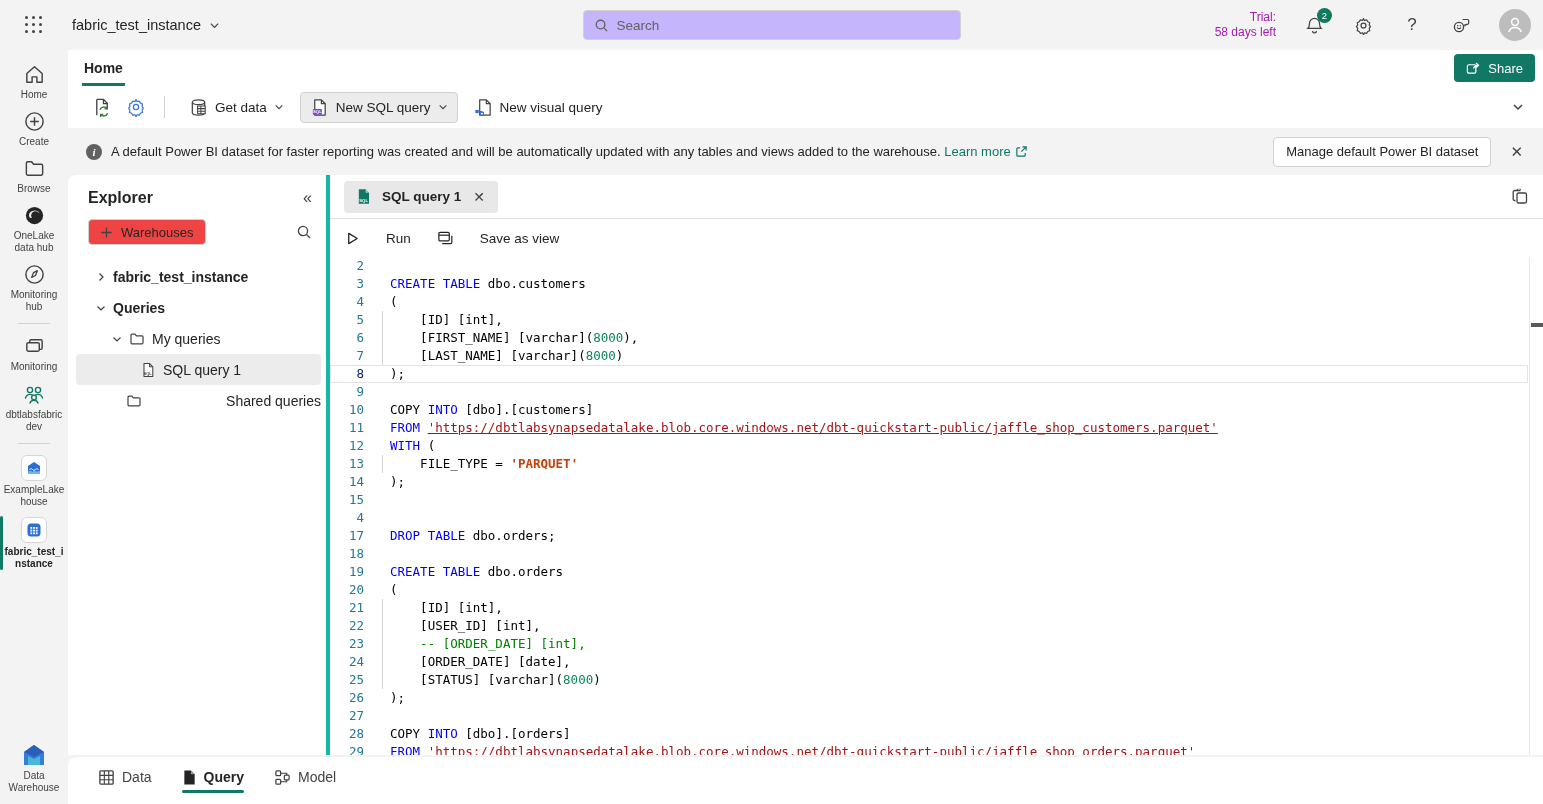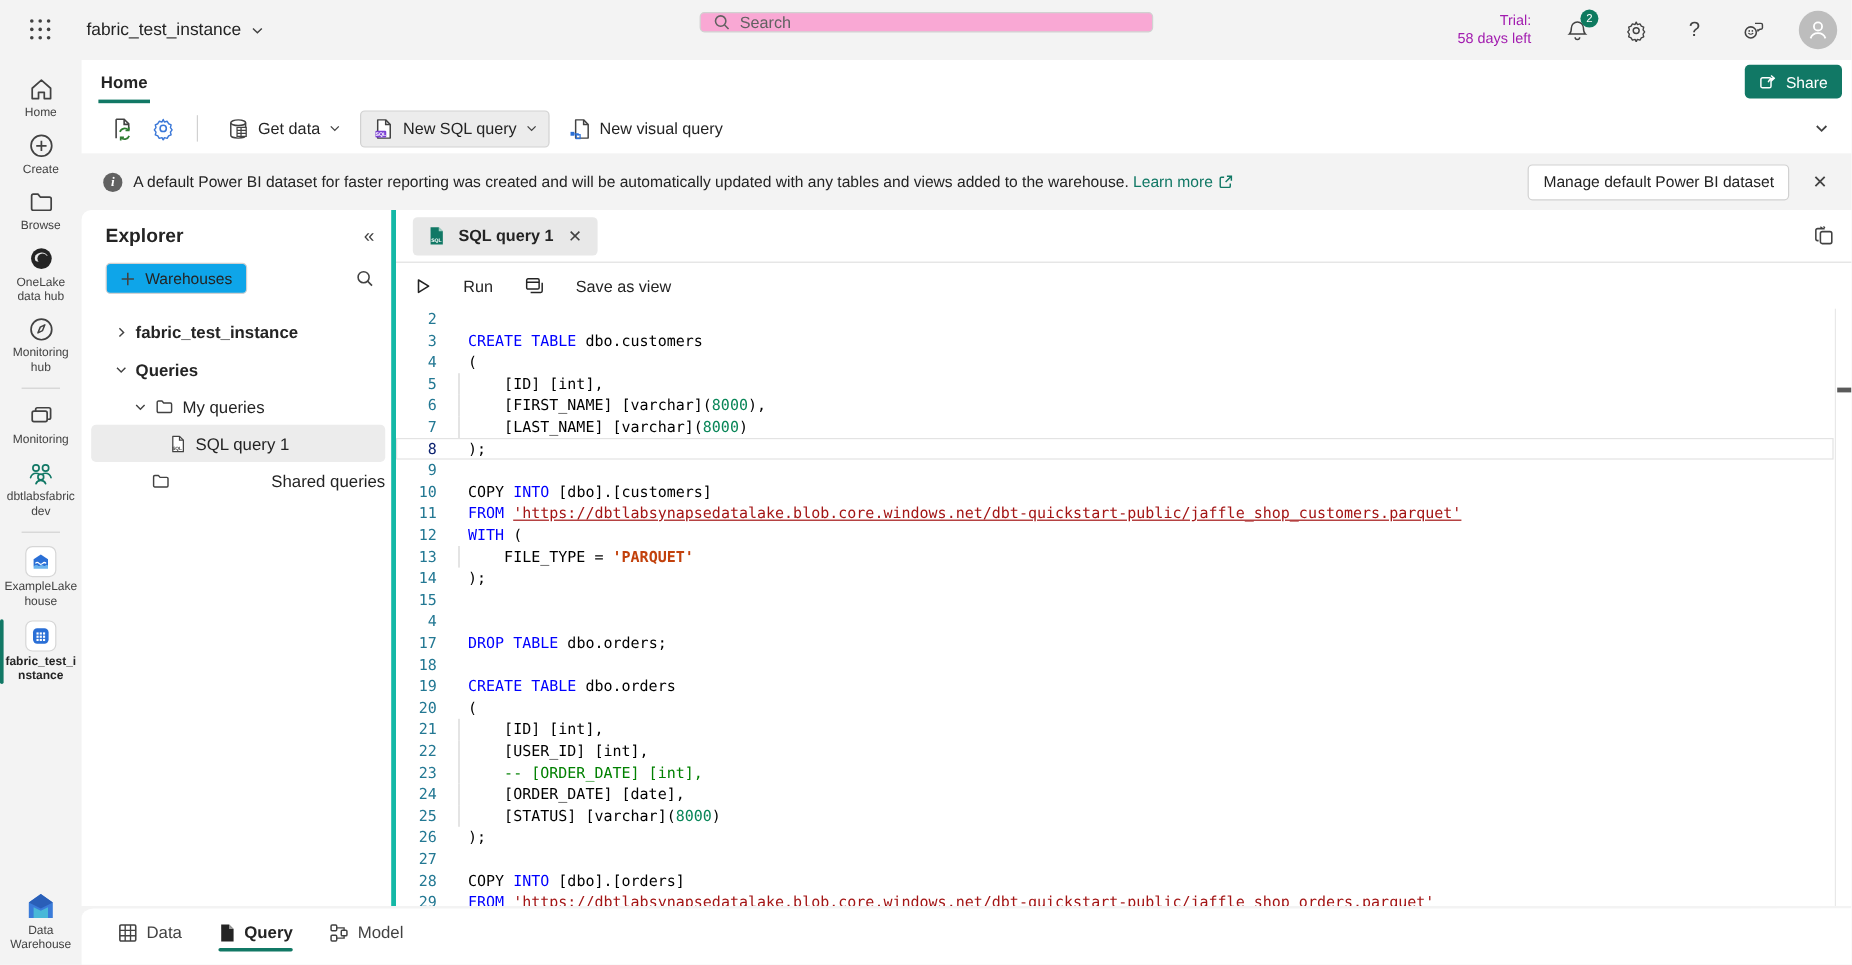--- a/index.html
+++ b/index.html
@@ -6,21 +6,21 @@
   html,body { width:1543px; height:804px; overflow:hidden; }
   body { font-family:"Liberation Sans", sans-serif; background:#f3f3f3; color:#242424; position:relative; }
   svg { display:block; }
 
   
   .topbar { position:absolute; top:0; left:0; width:1543px; height:50px; background:#f3f3f3; display:flex; align-items:center; }
   .app-launcher { width:40px; height:40px; margin-left:14px; display:flex; align-items:center; justify-content:center; cursor:pointer; }
   .dotgrid { display:grid; grid-template-columns:repeat(3,4px); grid-template-rows:repeat(3,4px); gap:3px; }
   .dotgrid i { width:3px; height:3px; border-radius:50%; background:#424242; }
   .ws-switcher { display:flex; align-items:center; gap:8px; margin-left:18px; font-size:14.5px; color:#242424; cursor:pointer; }
-  .searchbox { position:absolute; left:50%; transform:translateX(-50%); top:10px; width:378px; height:17px; background:#f9a8d4; border:1px solid #d1d1d1; border-radius:4px; display:flex; align-items:center; padding:0 10px; gap:8px; }
+  .searchbox { position:absolute; left:50%; transform:translateX(-50%); top:10px; width:378px; height:30px; background:#c4b5fd; border:1px solid #d1d1d1; border-radius:4px; display:flex; align-items:center; padding:0 10px; gap:8px; }
   .searchbox span { font-size:13.5px; color:#616161; }
   .topbar-right { position:absolute; right:12px; top:0; height:50px; display:flex; align-items:center; gap:27px; }
   .trial { font-size:12px; color:#a21caf; text-align:right; line-height:15px; white-space:nowrap; }
   .tb-icon { position:relative; width:22px; height:22px; display:flex; align-items:center; justify-content:center; cursor:pointer; color:#424242; }
   .badge { position:absolute; top:-6px; right:-7px; min-width:15px; height:15px; border-radius:8px; background:#0e7a5f; color:#fff; font-size:9.5px; display:flex; align-items:center; justify-content:center; padding:0 3px; }
   .help-q { font-size:17px; color:#424242; }
   .avatar { width:32px; height:32px; border-radius:50%; background:#bdbdbd; display:flex; align-items:center; justify-content:center; cursor:pointer; }
 
   
   .rail { position:absolute; top:50px; left:0; width:68px; height:754px; background:#f3f3f3; display:flex; flex-direction:column; align-items:center; }
@@ -56,21 +56,21 @@
   .manage-btn { height:30px; background:#fff; border:1px solid #d1d1d1; border-radius:4px; font-size:13px; font-family:inherit; color:#242424; padding:0 12px; cursor:pointer; white-space:nowrap; }
   .banner-close { font-size:15px; color:#424242; margin:0 6px 0 10px; cursor:pointer; }
 
   
   .workarea { flex:1; background:#fff; border-radius:8px 0 0 0; display:flex; min-height:0; }
   .explorer { width:262px; border-right:4px solid #14b8a6; padding-top:10px; flex:0 0 auto; }
   .exp-head { display:flex; align-items:center; padding:4px 14px 10px 20px; }
   .exp-title { font-size:16px; font-weight:bold; color:#242424; flex:1; }
   .collapse-gl { font-size:16px; color:#424242; cursor:pointer; }
   .exp-actions { display:flex; align-items:center; padding:2px 14px 10px 20px; }
-  .warehouses-btn { height:26px; border:1px solid #d1d1d1; background:#0ea5e9; border-radius:4px; font-size:13px; font-family:inherit; color:#242424; display:flex; align-items:center; gap:8px; padding:0 11px; cursor:pointer; }
+  .warehouses-btn { height:26px; border:1px solid #d1d1d1; background:#ef4444; border-radius:4px; font-size:13px; font-family:inherit; color:#242424; display:flex; align-items:center; gap:8px; padding:0 11px; cursor:pointer; }
   .exp-actions .spacer { flex:1; }
   .tree { margin-top:6px; }
   .tree-row { height:31px; display:flex; align-items:center; gap:7px; font-size:14px; color:#242424; cursor:pointer; margin:0 5px 0 8px; border-radius:4px; padding-left:20px; }
   .tree-row.lvl0 { font-weight:bold; }
   .tree-row.lvl1 { padding-left:36px; }
   .tree-row.lvl2 { padding-left:64px; }
   .tree-row.lvl1b { padding-left:50px;justify-content:space-between; }
   .tree-row.selected { background:#ececec; }
   .chev { width:10px; height:10px; flex:0 0 auto; }
 

